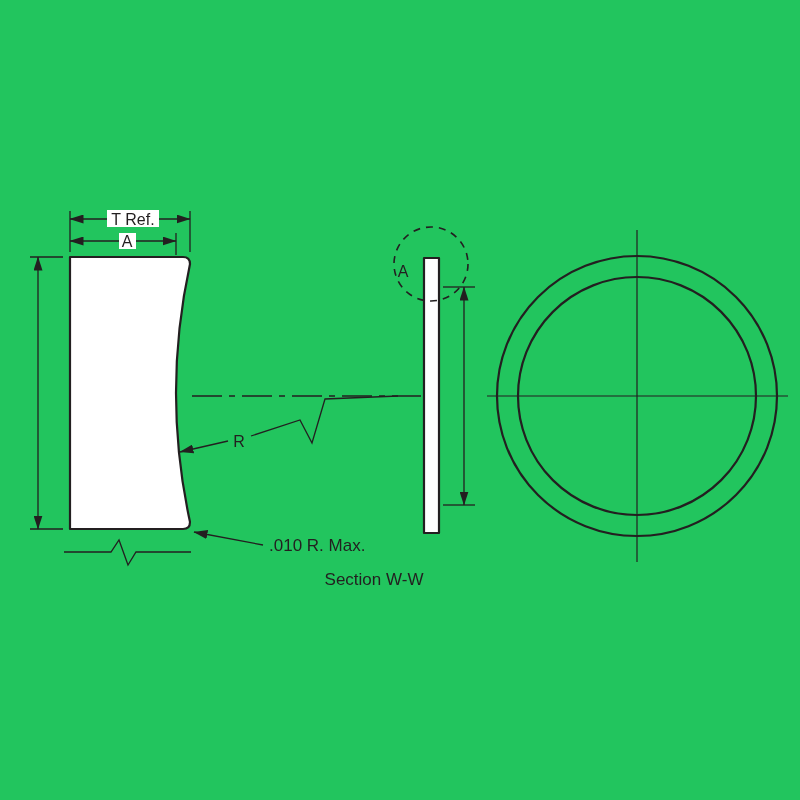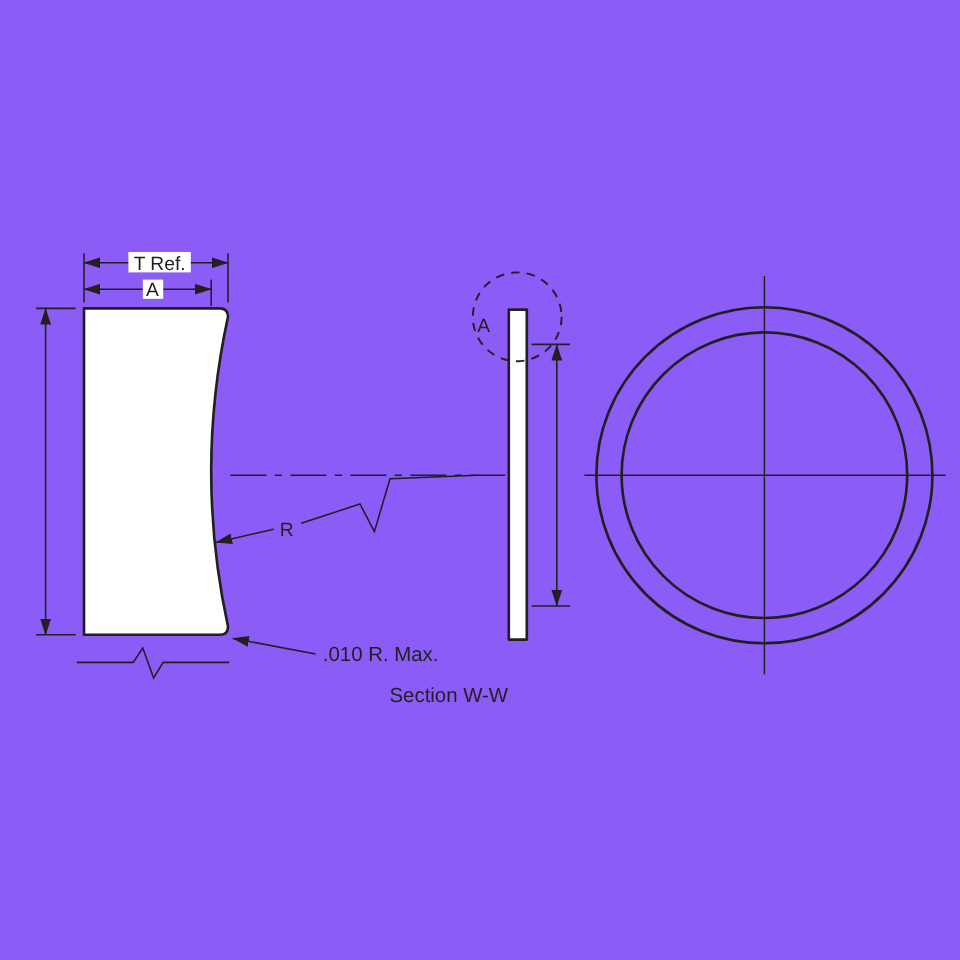--- a/index.html
+++ b/index.html
@@ -3,21 +3,21 @@
 <meta charset="utf-8">
 <style>
   html, body {
     margin: 0;
     padding: 0;
     background: #ffffff;
   }
   .canvas {
     width: 800px;
     height: 800px;
-    background: #8b5cf6;
+    background: #22c55e;
     position: relative;
     overflow: hidden;
   }
   svg { display: block; }
   .outline {
     fill: #ffffff;
     stroke: #231f20;
     stroke-width: 2.2;
     stroke-linejoin: round;
   }

